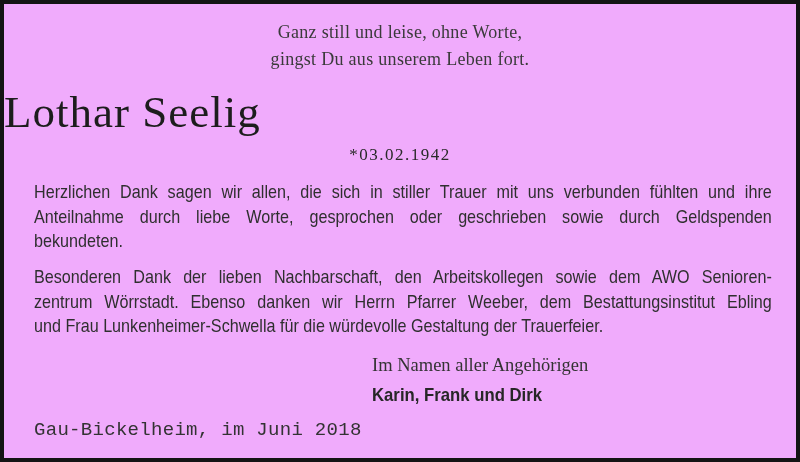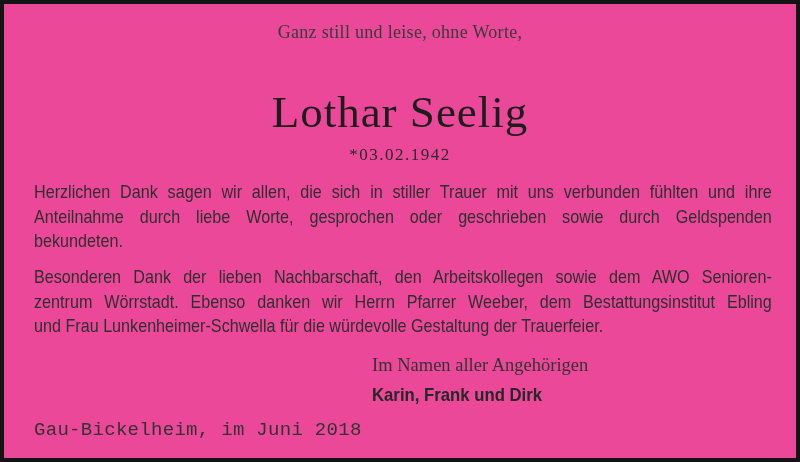--- a/index.html
+++ b/index.html
@@ -5,21 +5,21 @@
   html, body {
     margin: 0;
     padding: 0;
     background: #ffffff;
   }
   .page {
     position: relative;
     width: 800px;
     height: 462px;
     box-sizing: border-box;
-    background: #ec4899;
+    background: #f0abfc;
     border: 4px solid #141414;
     overflow: hidden;
     font-family: "Liberation Serif", serif;
     color: #2e2e2e;
   }
   .quote {
     position: absolute;
     top: 15px;
     left: 0;
     width: 100%;
@@ -28,21 +28,21 @@
     line-height: 27px;
     color: #3a3a3a;
     letter-spacing: 0.3px;
   }
   .name {
     position: absolute;
     top: 82px;
     left: 0;
     width: 100%;
     margin: 0;
-    text-align: center;
+    text-align: left;
     font-size: 45px;
     font-weight: 400;
     line-height: 52px;
     letter-spacing: 1px;
     color: #1d1d1d;
   }
   .dates {
     position: absolute;
     top: 141px;
     left: 0;
@@ -108,20 +108,21 @@
     letter-spacing: 0.3px;
   }
 </style>
 </head>
 <body>
 
 <div class="page">
 
   <div class="quote">
     <div class="quote-line">Ganz still und leise, ohne Worte,</div>
+    <div class="quote-line">gingst Du aus unserem Leben fort.</div>
   </div>
 
   <h1 class="name">Lothar Seelig</h1>
 
   <div class="dates">
     <span class="date">*03.02.1942</span>
   </div>
 
   <div class="body para1">
     <div class="jline">Herzlichen Dank sagen wir allen, die sich in stiller Trauer mit uns verbunden fühlten und ihre</div>

